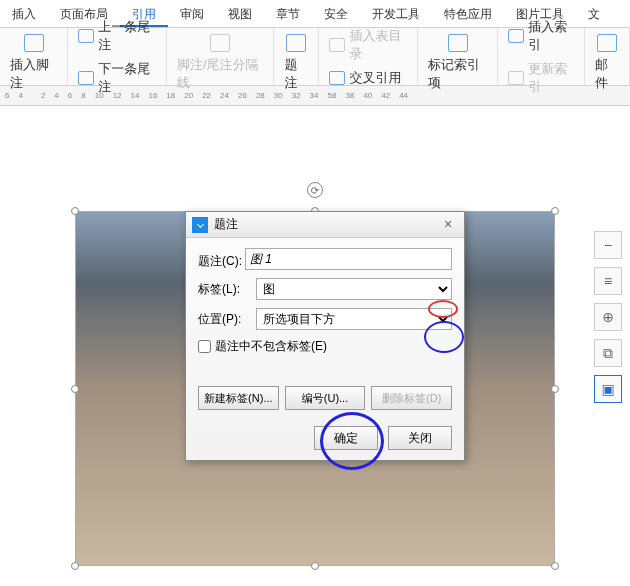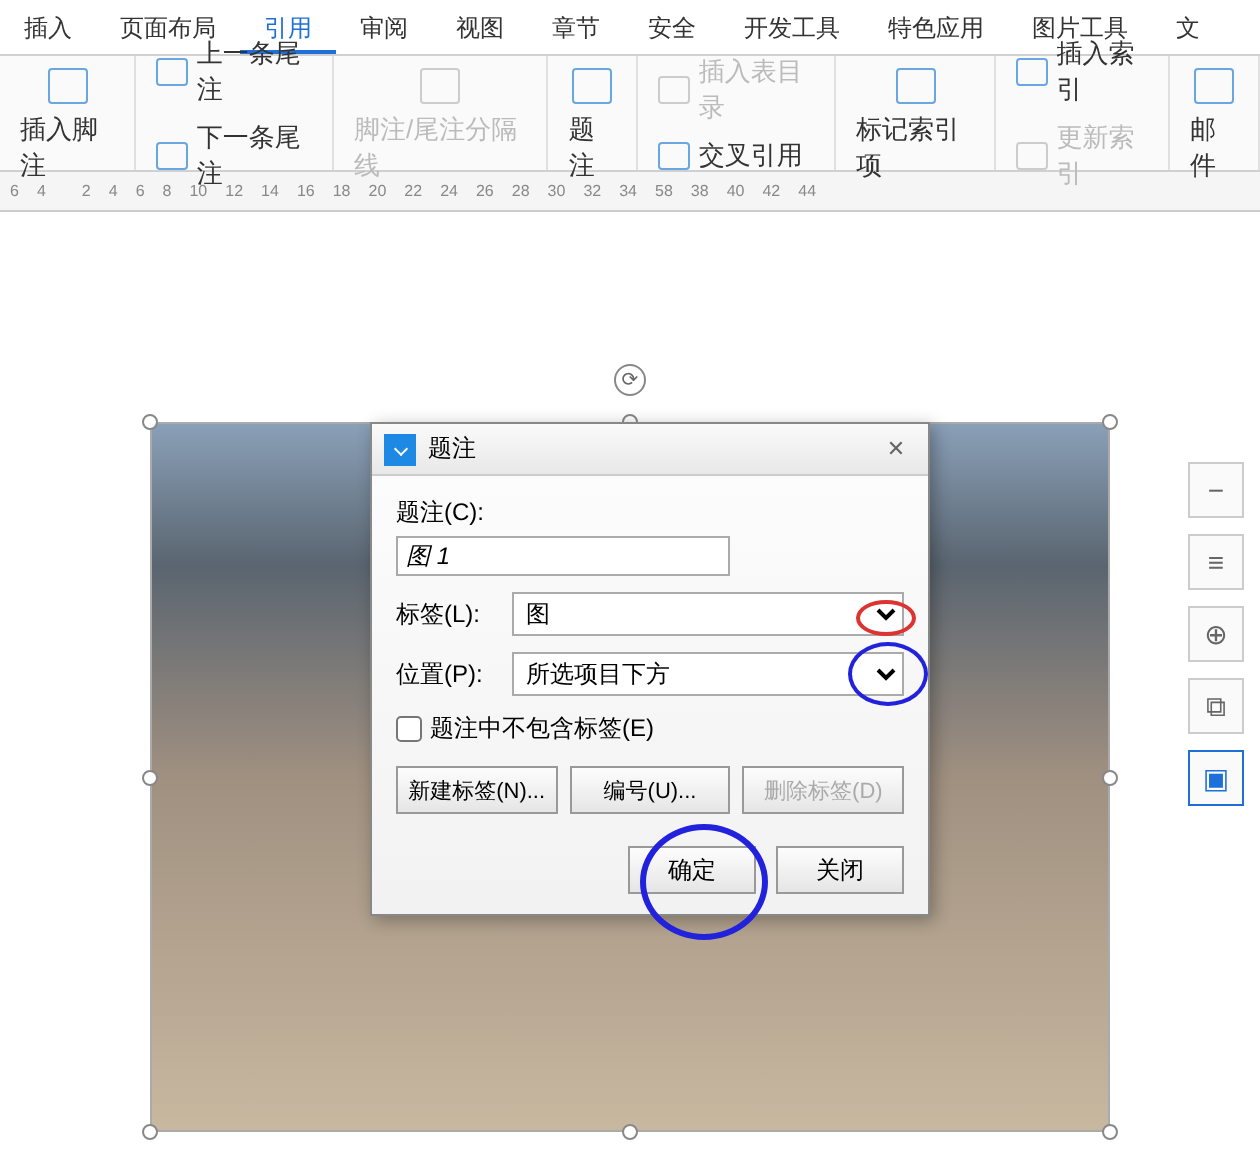--- a/index.html
+++ b/index.html
@@ -44,21 +44,21 @@
 .dlg-title-icon { width: 16px; height: 16px; background: #1e88e5; margin-right: 6px; display: flex; align-items: center; justify-content: center; }
 .dlg-title-icon::before { content: ''; width: 4px; height: 4px; border: 1px solid #fff; transform: rotate(45deg); border-top: none; border-left: none; }
 .dlg-close { margin-left: auto; width: 20px; text-align: center; cursor: pointer; font-size: 11px; color: #666; }
 .dlg-body { padding: 10px 12px; font-size: 12px; }
 .dlg-row { margin-bottom: 8px; display: flex; align-items: center; gap: 6px; }
 .dlg-label { width: 52px; }
 .dlg-input { flex: 1; height: 22px; border: 1px solid #aaa; padding: 2px 4px; background: #fff; font-size: 12px; font-style: italic; }
 .dlg-select { flex: 1; height: 22px; border: 1px solid #aaa; padding: 1px 2px; background: #fff; font-size: 12px; }
 .dlg-check { display: flex; align-items: center; gap: 4px; margin-bottom: 10px; }
 .dlg-btns { display: flex; gap: 6px; margin-bottom: 10px; }
-.dlg-btn { flex: 1; height: 24px; border: 1px solid #999; background: linear-gradient(#fdfdfd, #e5e5e5); font-size: 11px; cursor: pointer; padding: 0 4px; }
+.dlg-btn { flex: 1; height: 24px; border: 1px solid #999; background: linear-gradient(#fdfdfd, #e5e5e5); font-size: 11px; cursor: pointer; padding: 0 4px; margin-top: 21px; }
 .dlg-btn[disabled] { color: #aaa; }
 .dlg-footer { display: flex; justify-content: flex-end; gap: 10px; padding-top: 6px; }
 .dlg-foot-btn { width: 64px; height: 24px; border: 1px solid #999; background: linear-gradient(#fdfdfd, #e5e5e5); font-size: 12px; cursor: pointer; }
 
 .anno { position: absolute; border: 2px solid; border-radius: 50%; pointer-events: none; }
 .anno-red { border-color: #d33; }
 .anno-blue { border-color: #22d; }
 </style>
 </head>
 <body>
@@ -211,21 +211,21 @@
     <div class="side-tool sel">▣</div>
   </div>
 
   <div class="dialog">
     <div class="dlg-title">
       <span class="dlg-title-icon"></span>
       <span>题注</span>
       <span class="dlg-close">✕</span>
     </div>
     <div class="dlg-body">
-      <div class="dlg-row" style="flex-direction:column;align-items:flex-start;gap:3px">
+      <div class="dlg-row" style="flex-direction:row;align-items:flex-end;gap:3px">
         <span>题注(C):</span>
         <input class="dlg-input" value="图 1" style="">
       </div>
       <div class="dlg-row">
         <span class="dlg-label">标签(L):</span>
         <select class="dlg-select">
           <option>图</option>
         </select>
       </div>
       <div class="dlg-row">

